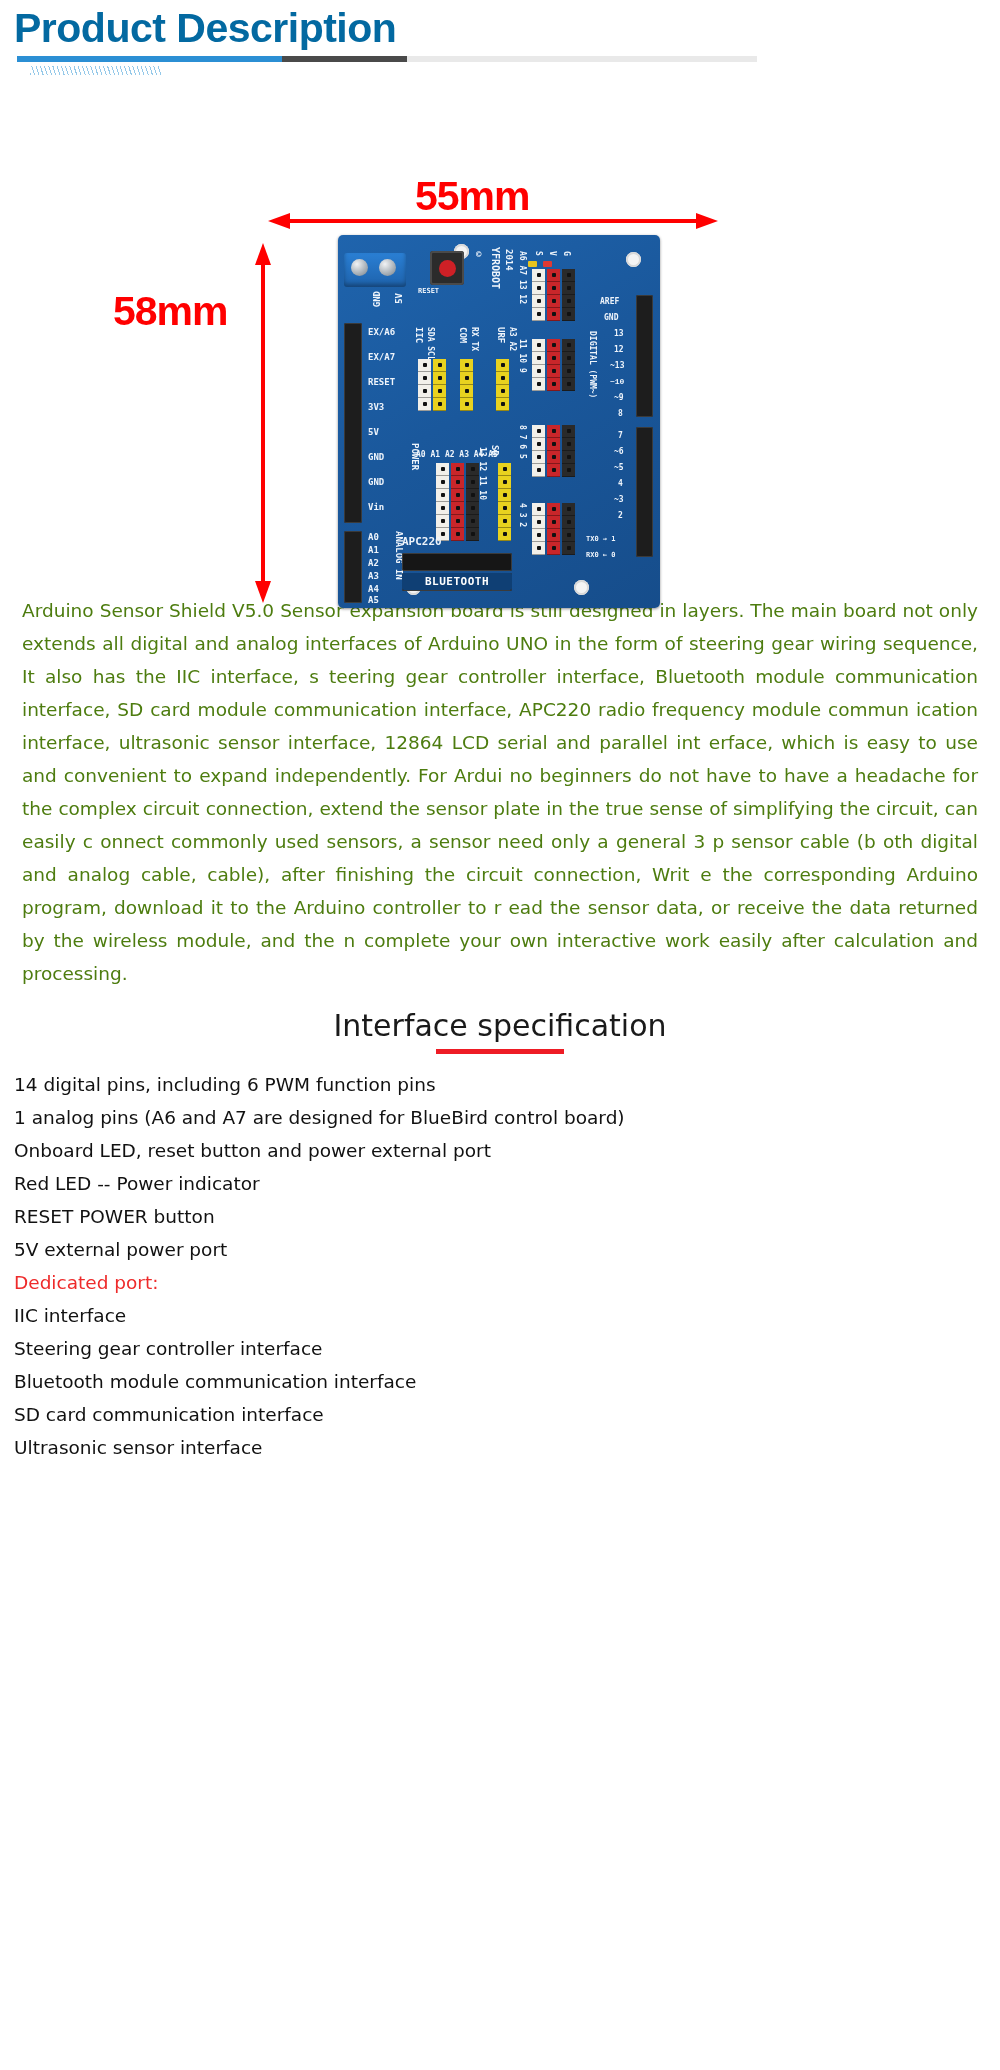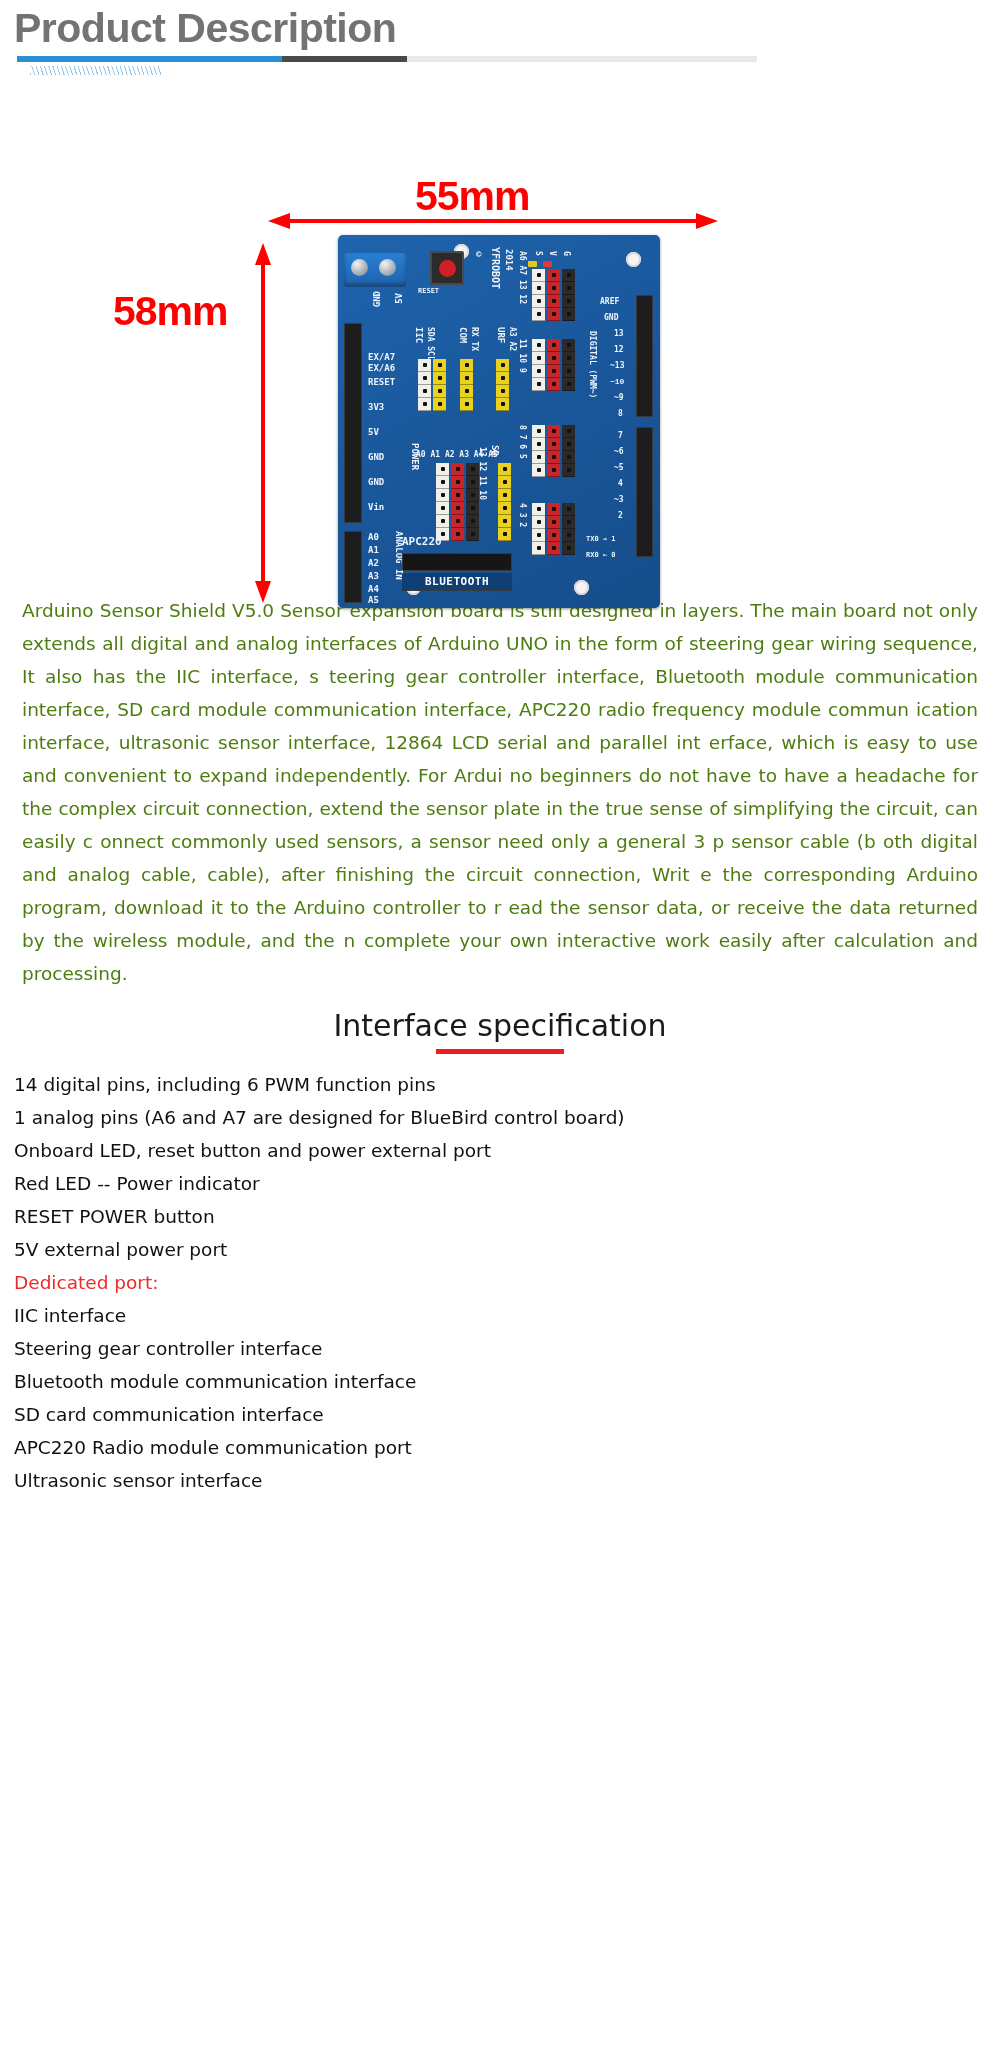--- a/index.html
+++ b/index.html
@@ -8,21 +8,21 @@
     background: #ffffff;
     font-family: "Liberation Sans", "DejaVu Sans", sans-serif;
   }
   body { width: 1000px; min-height: 2070px; position: relative; overflow-x: hidden; }
 
   
   .page-header { position: relative; padding: 6px 0 0 14px; }
   .page-header h1 {
     font-size: 41px;
     font-weight: bold;
-    color: #737373;
+    color: #0369a1;
     letter-spacing: -0.5px;
     line-height: 1.12;
     font-family: "Liberation Sans", sans-serif;
   }
   .rule-wrap {
     margin-top: 4px;
     width: 740px;
     height: 6px;
     display: flex;
     margin-left: 3px;
@@ -222,21 +222,21 @@
 
     <div class="silk v" style="left:152px; top:12px; font-size:10px;">YFROBOT</div>
     <div class="silk v" style="left:166px; top:14px; font-size:9px;">2014</div>
     <div class="silk" style="left:138px; top:14px; font-size:9px;">©</div>
 
     <div class="silk v-rev" style="left:34px; top:56px; font-size:9px;">GND</div>
     <div class="silk v-rev" style="left:56px; top:58px; font-size:9px;">5V</div>
 
     <div class="hdr-black" style="left:6px; top:88px; width:18px; height:200px;"></div>
 
-    <div class="silk" style="left:30px; top:92px;  font-size:9px;margin-top:36px;">EX/A6</div>
+    <div class="silk" style="left:30px; top:92px;  font-size:9px;">EX/A6</div>
     <div class="silk" style="left:30px; top:117px; font-size:9px;">EX/A7</div>
     <div class="silk" style="left:30px; top:142px; font-size:9px;">RESET</div>
     <div class="silk" style="left:30px; top:167px; font-size:9px;">3V3</div>
     <div class="silk" style="left:30px; top:192px; font-size:9px;">5V</div>
     <div class="silk" style="left:30px; top:217px; font-size:9px;">GND</div>
     <div class="silk" style="left:30px; top:242px; font-size:9px;">GND</div>
     <div class="silk" style="left:30px; top:267px; font-size:9px;">Vin</div>
     <div class="silk v" style="left:72px; top:208px; font-size:9px;">POWER</div>
 
     <div class="hdr-black" style="left:6px; top:296px; width:18px; height:72px;"></div>
@@ -489,16 +489,15 @@
     <div class="spec-line">Red LED -- Power indicator</div>
     <div class="spec-line">RESET POWER button</div>
     <div class="spec-line">5V external power port</div>
   </div>
   <div>
     <div class="spec-head">Dedicated port:</div>
     <div class="spec-line">IIC interface</div>
     <div class="spec-line">Steering gear controller interface</div>
     <div class="spec-line">Bluetooth module communication interface</div>
     <div class="spec-line">SD card communication interface</div>
-    <div class="spec-line">APC220 Radio module communication port</div>
     <div class="spec-line">Ultrasonic sensor interface</div>
   </div>
 </div>
 
 </body></html>

